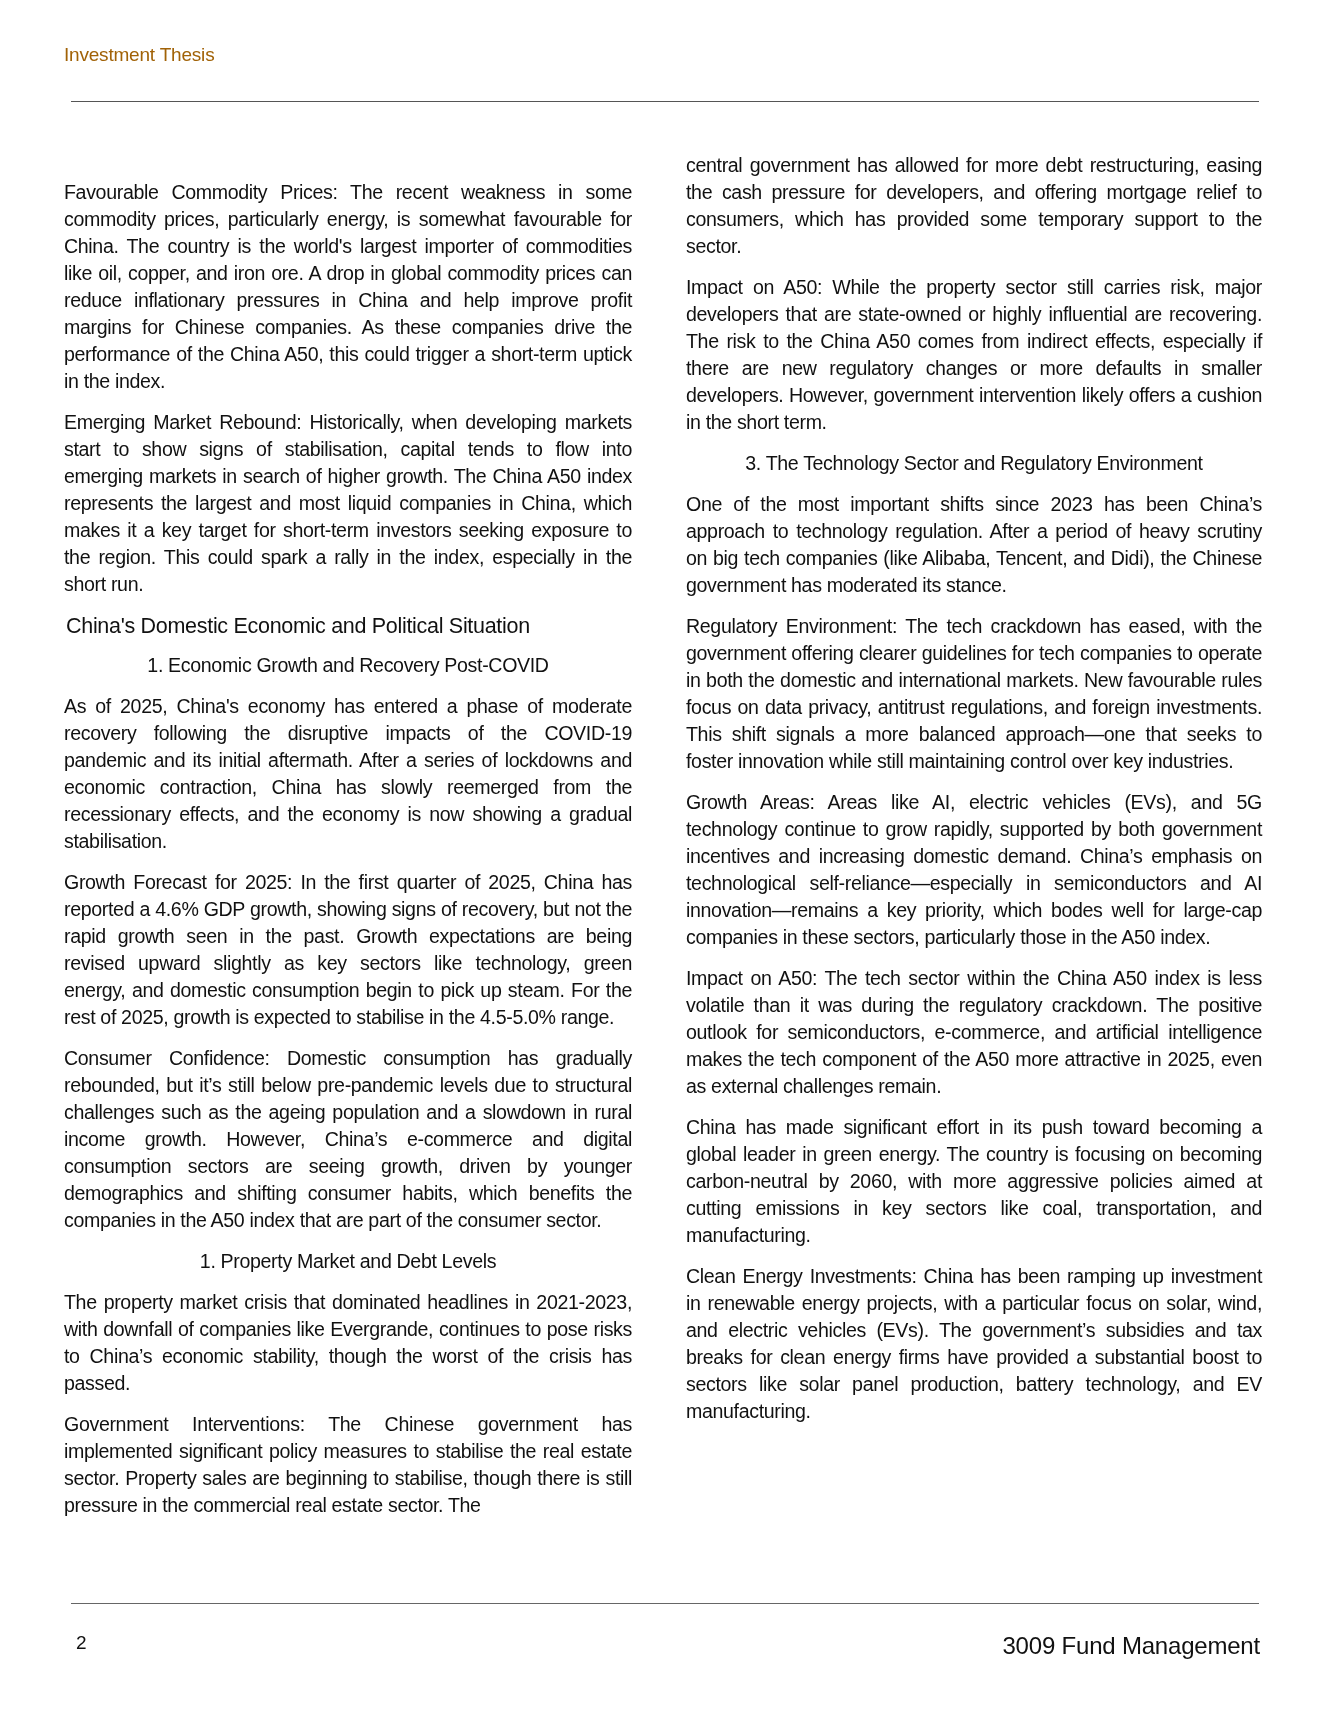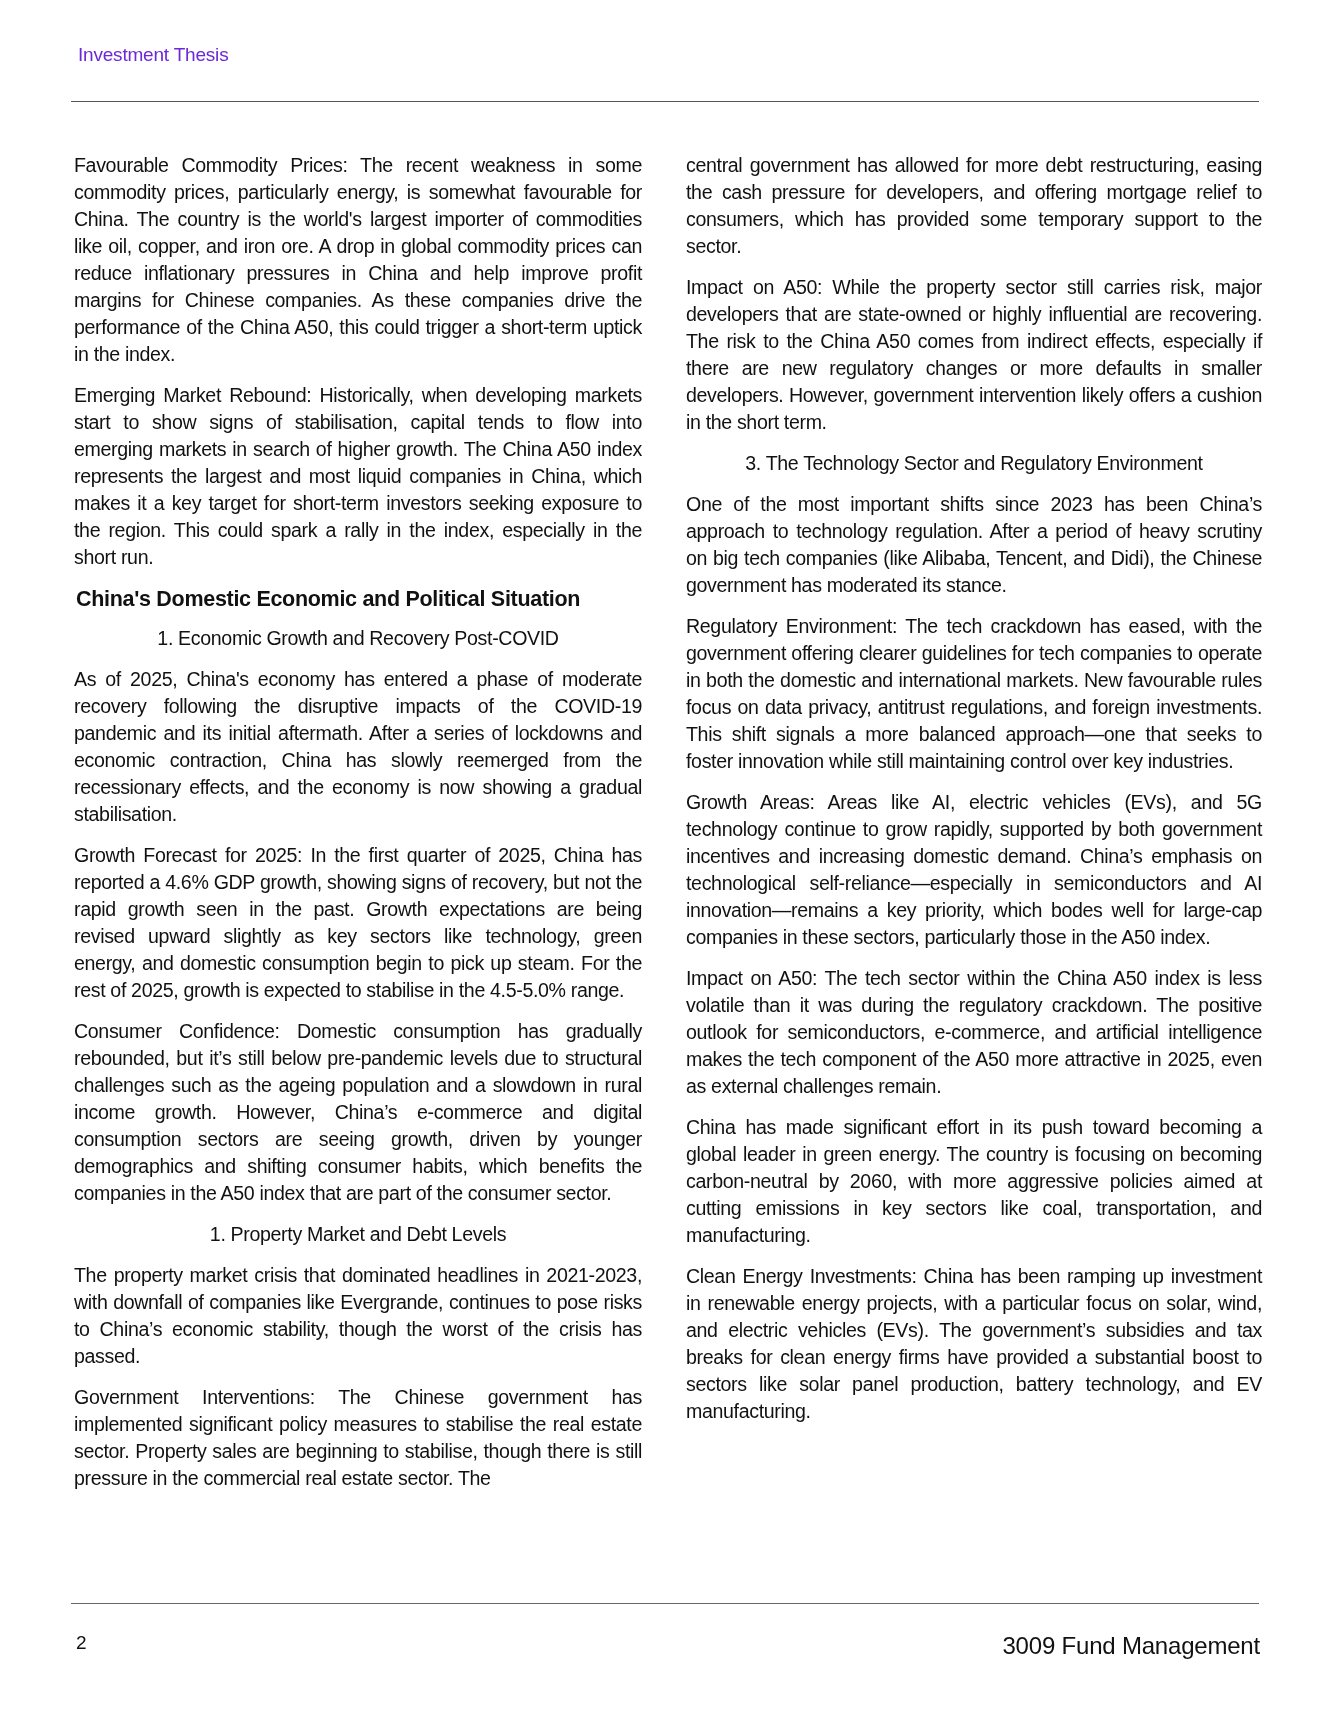--- a/index.html
+++ b/index.html
@@ -1,40 +1,40 @@
 <!DOCTYPE html>
 <html><head>
 <meta charset="utf-8">
 <style>
   html, body { margin: 0; padding: 0; background: #ffffff; }
   body {
     width: 1328px; height: 1716px; position: relative; overflow: hidden;
     font-family: "Liberation Sans", sans-serif; color: #111111;
   }
   .running-header {
-    position: absolute; left: 78px; top: 44px;
-    font-size: 19px; letter-spacing: -0.2px; color: #6d28d9;
+    position: absolute; left: 64px; top: 44px;
+    font-size: 19px; letter-spacing: -0.2px; color: #a16207;
   }
   .rule-top {
     position: absolute; left: 71px; top: 101px; width: 1188px; height: 0;
     border-top: 1.5px solid #555;
   }
   .rule-bottom {
     position: absolute; left: 71px; top: 1603px; width: 1188px; height: 0;
     border-top: 1.5px solid #666;
   }
   .column {
     position: absolute; top: 152px; width: 568px;
     font-size: 19.6px; line-height: 27px; letter-spacing: -0.35px;
   }
-  .col-left { left: 74px; }
+  .col-left { left: 64px; margin-top: 27px; }
   .col-right { left: 686px; width: 576px; }
   .column p { margin: 0 0 14px 0; text-align: justify; }
   .column h2 {
-    margin: 6px 0 12px 2px; font-size: 21.5px; font-weight: bold;
+    margin: 6px 0 12px 2px; font-size: 21.5px; font-weight: normal;
     letter-spacing: -0.3px; line-height: 28px;
   }
   .column .subhead { text-align: center; }
   .page-number {
     position: absolute; left: 76px; top: 1632px; font-size: 19px;
   }
   .publisher {
     position: absolute; right: 68px; top: 1632px; font-size: 24px; letter-spacing: -0.2px;
   }
 </style>

